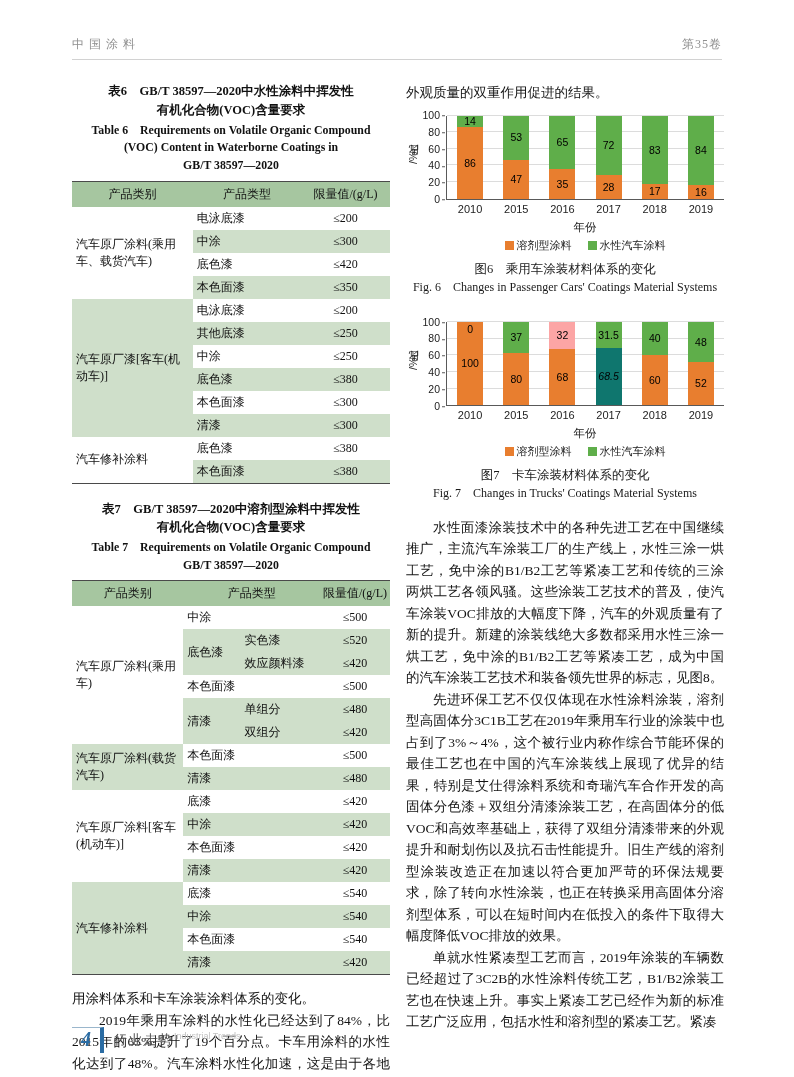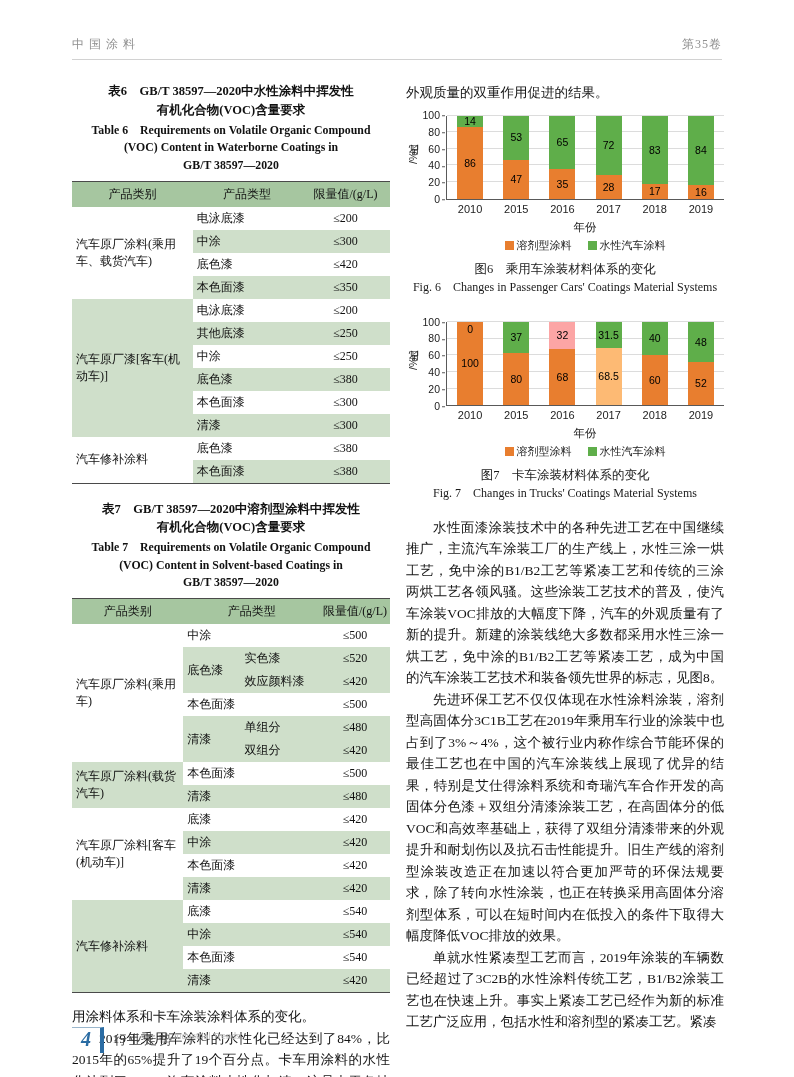--- a/index.html
+++ b/index.html
@@ -165,21 +165,20 @@
       </tbody>
         </table>
 
       <div class="t7-block">
         <div class="cap-cn">
           <div>表7　GB/T 38597—2020中溶剂型涂料中挥发性</div>
           <div>有机化合物(VOC)含量要求</div>
         </div>
         <div class="cap-en">
           <div>Table 7　Requirements on Volatile Organic Compound</div>
-          <div>(VOC) Content in Solvent-based Coatings in</div>
           <div>GB/T 38597—2020</div>
         </div>
 
         <table class="voc">
           <colgroup>
               <col style="width:35%">
               <col style="width:18%">
               <col style="width:25%">
               <col style="width:22%">
             </colgroup>
@@ -391,21 +390,21 @@
               <div class="bar" style="left: 41.6667%;">
                 <div class="seg" style="bottom: 0%; height: 68%; background: rgb(232, 126, 47);">
                   <span class="seglabel">68</span>
                 </div>
                 <div class="seg" style="bottom: 68%; height: 32%; background: #fca5a5;">
                   <span class="seglabel">32</span>
                 </div>
                 <div class="xtick">2016</div>
               </div>
               <div class="bar" style="left: 58.3333%;">
-                <div class="seg" style="bottom: 0%; height: 68.5%; background: #fdba74;">
+                <div class="seg" style="bottom: 0%; height: 68.5%; background: #0f766e; font-style: italic;">
                   <span class="seglabel">68.5</span>
                 </div>
                 <div class="seg" style="bottom: 68.5%; height: 31.5%; background: rgb(95, 174, 74);">
                   <span class="seglabel">31.5</span>
                 </div>
                 <div class="xtick">2017</div>
               </div>
               <div class="bar" style="left: 75%;">
                 <div class="seg" style="bottom: 0%; height: 60%; background: rgb(232, 126, 47);">
                   <span class="seglabel">60</span>

